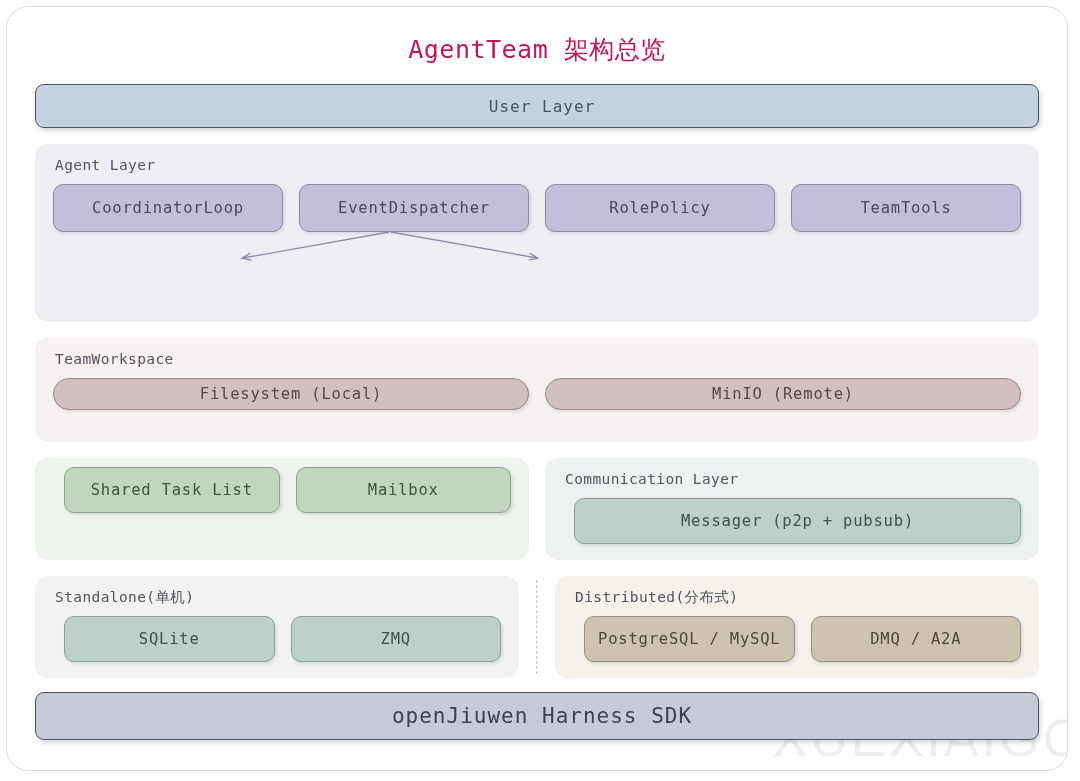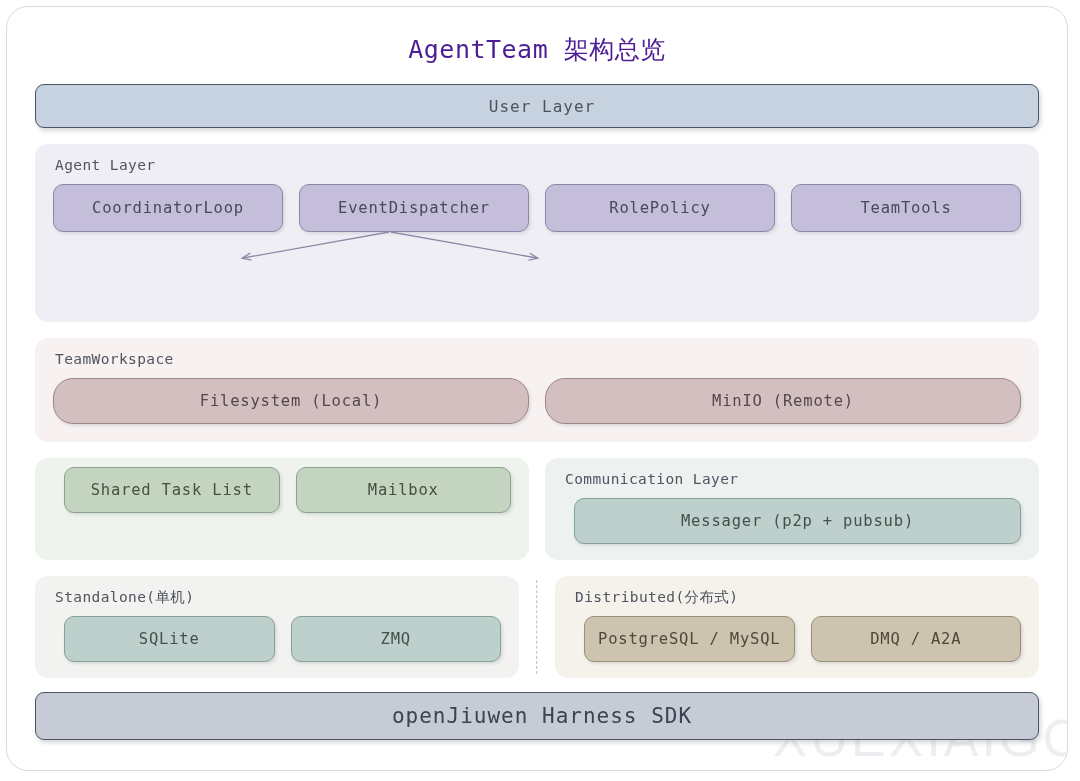--- a/index.html
+++ b/index.html
@@ -47,21 +47,21 @@
   #content {
     position: relative;
     z-index: 2;
     padding: 0;
   }
 
   
   .title {
     text-align: center;
     font-size: 25px;
-    color: #4c1d95;
+    color: #be185d;
     letter-spacing: 0.5px;
     margin: 26px 0 0 0;
     font-family: "DejaVu Sans Mono", "Liberation Mono", monospace;
     font-weight: 400;
   }
 
   
   .bar {
     margin: 0 28px;
     height: 44px;
@@ -152,21 +152,21 @@
   #agent-row-bottom {
     display: flex;
     justify-content: center;
     gap: 14px;
   }
   #agent-row-bottom .node { height: 44px; padding: 0 26px; }
 
   
   #team-workspace { margin: 16px 28px 0 28px; height: 104px; }
   #ws-row { display: flex; gap: 16px; }
-  #ws-row .node { flex: 1; height: 46px; border-radius: 20px; }
+  #ws-row .node { flex: 1; height: 32px; border-radius: 20px; }
 
   
   .two-col {
     display: flex;
     gap: 16px;
     margin: 16px 28px 0 28px;
   }
   .two-col > .group { flex: 1; height: 102px; }
   .col-row { display: flex; gap: 16px; padding-left: 11px; }
   .col-row .node { flex: 1; height: 46px; }

